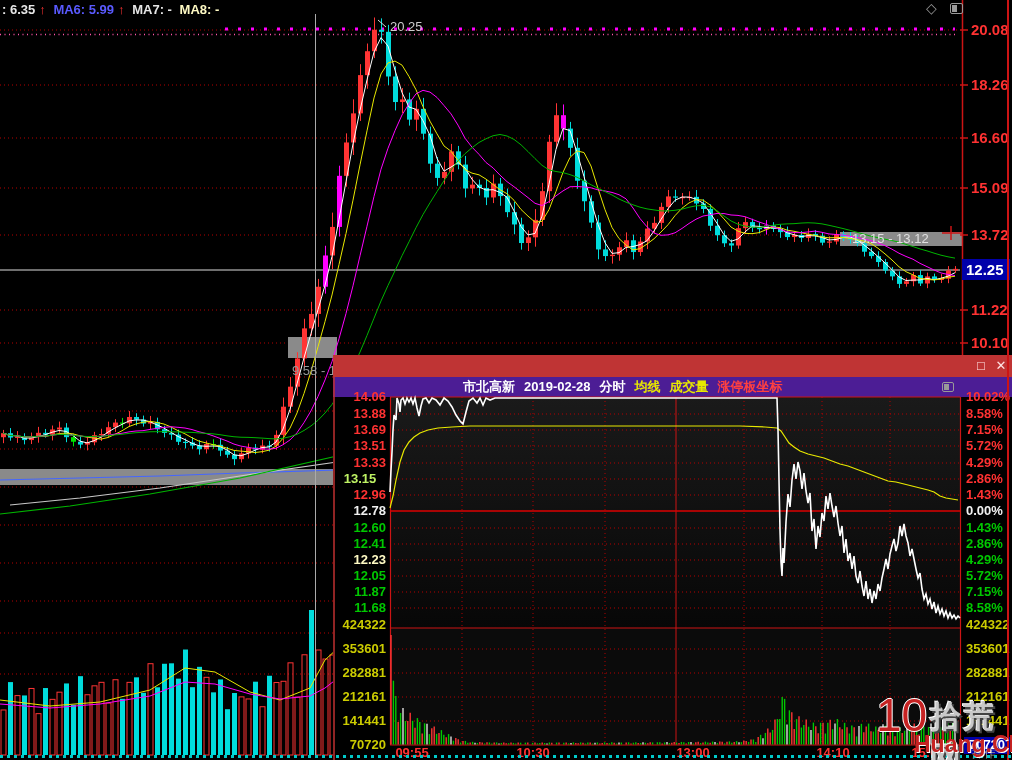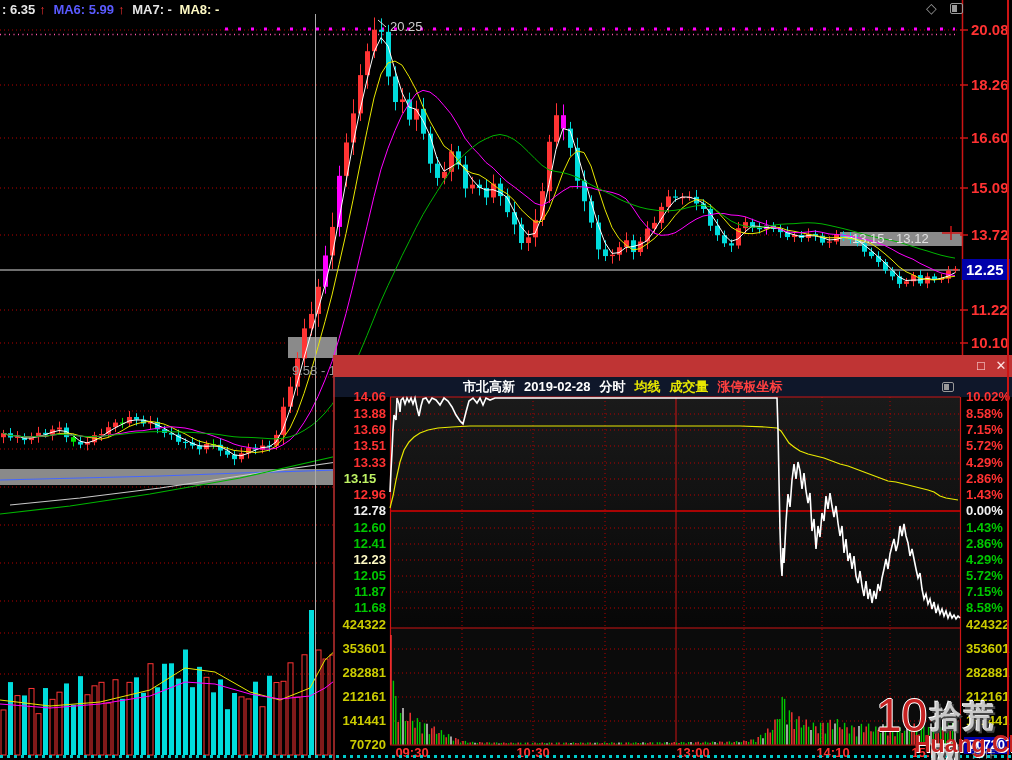--- a/index.html
+++ b/index.html
@@ -8,21 +8,21 @@
   .abs{position:absolute;}
   svg{position:absolute;left:0;top:0;}
   #main-svg{z-index:1;}
   #indicator-bar{left:2px;top:2px;z-index:2;font-size:13px;font-weight:bold;white-space:nowrap;}
   #indicator-bar span{margin-right:4px;}
   #top-right-icons{z-index:2;}
   #popup{left:333px;top:355px;width:679px;height:405px;background:#000;z-index:4;}
   #popup-title{position:absolute;left:0;top:0;width:100%;height:22px;background:#bf3434;color:#fff;
                font-size:13px;line-height:22px;padding-left:6px;box-sizing:border-box;white-space:nowrap;}
   #popup-title .winbtn{position:absolute;top:0;width:18px;text-align:center;color:#ffe2e2;cursor:default;}
-  #header2{position:absolute;left:0;top:22px;width:100%;height:20px;background:#0f172a;font-size:13px;
+  #header2{position:absolute;left:0;top:22px;width:100%;height:20px;background:#4c1d95;font-size:13px;
            line-height:20px;white-space:nowrap;}
   #header2-items{position:absolute;left:130px;top:0;}
   #header2-items span{margin-right:9px;font-weight:bold;}
   #plot-svg{z-index:6;}
   #labels{z-index:7;}
   #labels span{position:absolute;font-size:13px;font-weight:bold;line-height:15px;}
   #right-edge{left:1007px;top:0;width:2px;height:760px;background:#cc1414;z-index:8;}
   #bottom-dots{left:0;top:755px;width:1012px;height:3px;z-index:8;
     background:repeating-linear-gradient(90deg,#00c8c8 0 3px,transparent 3px 7px);}
   #watermark{left:876px;top:698px;width:136px;height:62px;z-index:9;}
@@ -762,21 +762,21 @@
       <span style="left:334px;width:52px;top:665px;text-align:right;color:#cccc00">282881</span>
       <span style="left:334px;width:52px;top:689px;text-align:right;color:#cccc00">212161</span>
       <span style="left:334px;width:52px;top:713px;text-align:right;color:#cccc00">141441</span>
       <span style="left:334px;width:52px;top:737px;text-align:right;color:#cccc00">70720</span>
       <span style="left:966px;top:617px;color:#cccc00">424322</span>
       <span style="left:966px;top:641px;color:#cccc00">353601</span>
       <span style="left:966px;top:665px;color:#cccc00">282881</span>
       <span style="left:966px;top:689px;color:#cccc00">212161</span>
       <span style="left:966px;top:713px;color:#cccc00">141441</span>
       <span style="left:964px;top:737px;width:46px;height:17px;text-align:center;background:#0000aa;color:#fff">70720</span>
-      <span style="left:384px;width:56px;top:745px;text-align:center;color:#ff3232">09:30</span>
+      <span style="left:384px;width:56px;top:745px;text-align:center;color:#ff3232">09:55</span>
       <span style="left:505px;width:56px;top:745px;text-align:center;color:#ff3232">10:30</span>
       <span style="left:665px;width:56px;top:745px;text-align:center;color:#ff3232">13:00</span>
       <span style="left:805px;width:56px;top:745px;text-align:center;color:#ff3232">14:10</span>
       <span style="left:900px;width:56px;top:745px;text-align:center;color:#ff3232">15:00</span>
       <span style="left:439px;width:70px;top:768px;height:17px;text-align:center;background:#4d7c0f;color:#fff">10:01</span>
       <span style="left:972px;top:746px;color:#999;font-weight:normal;font-size:12px">操作</span>
     </div>
 
   <div id="right-edge" class="abs"></div>
   <div id="bottom-dots" class="abs"></div>

